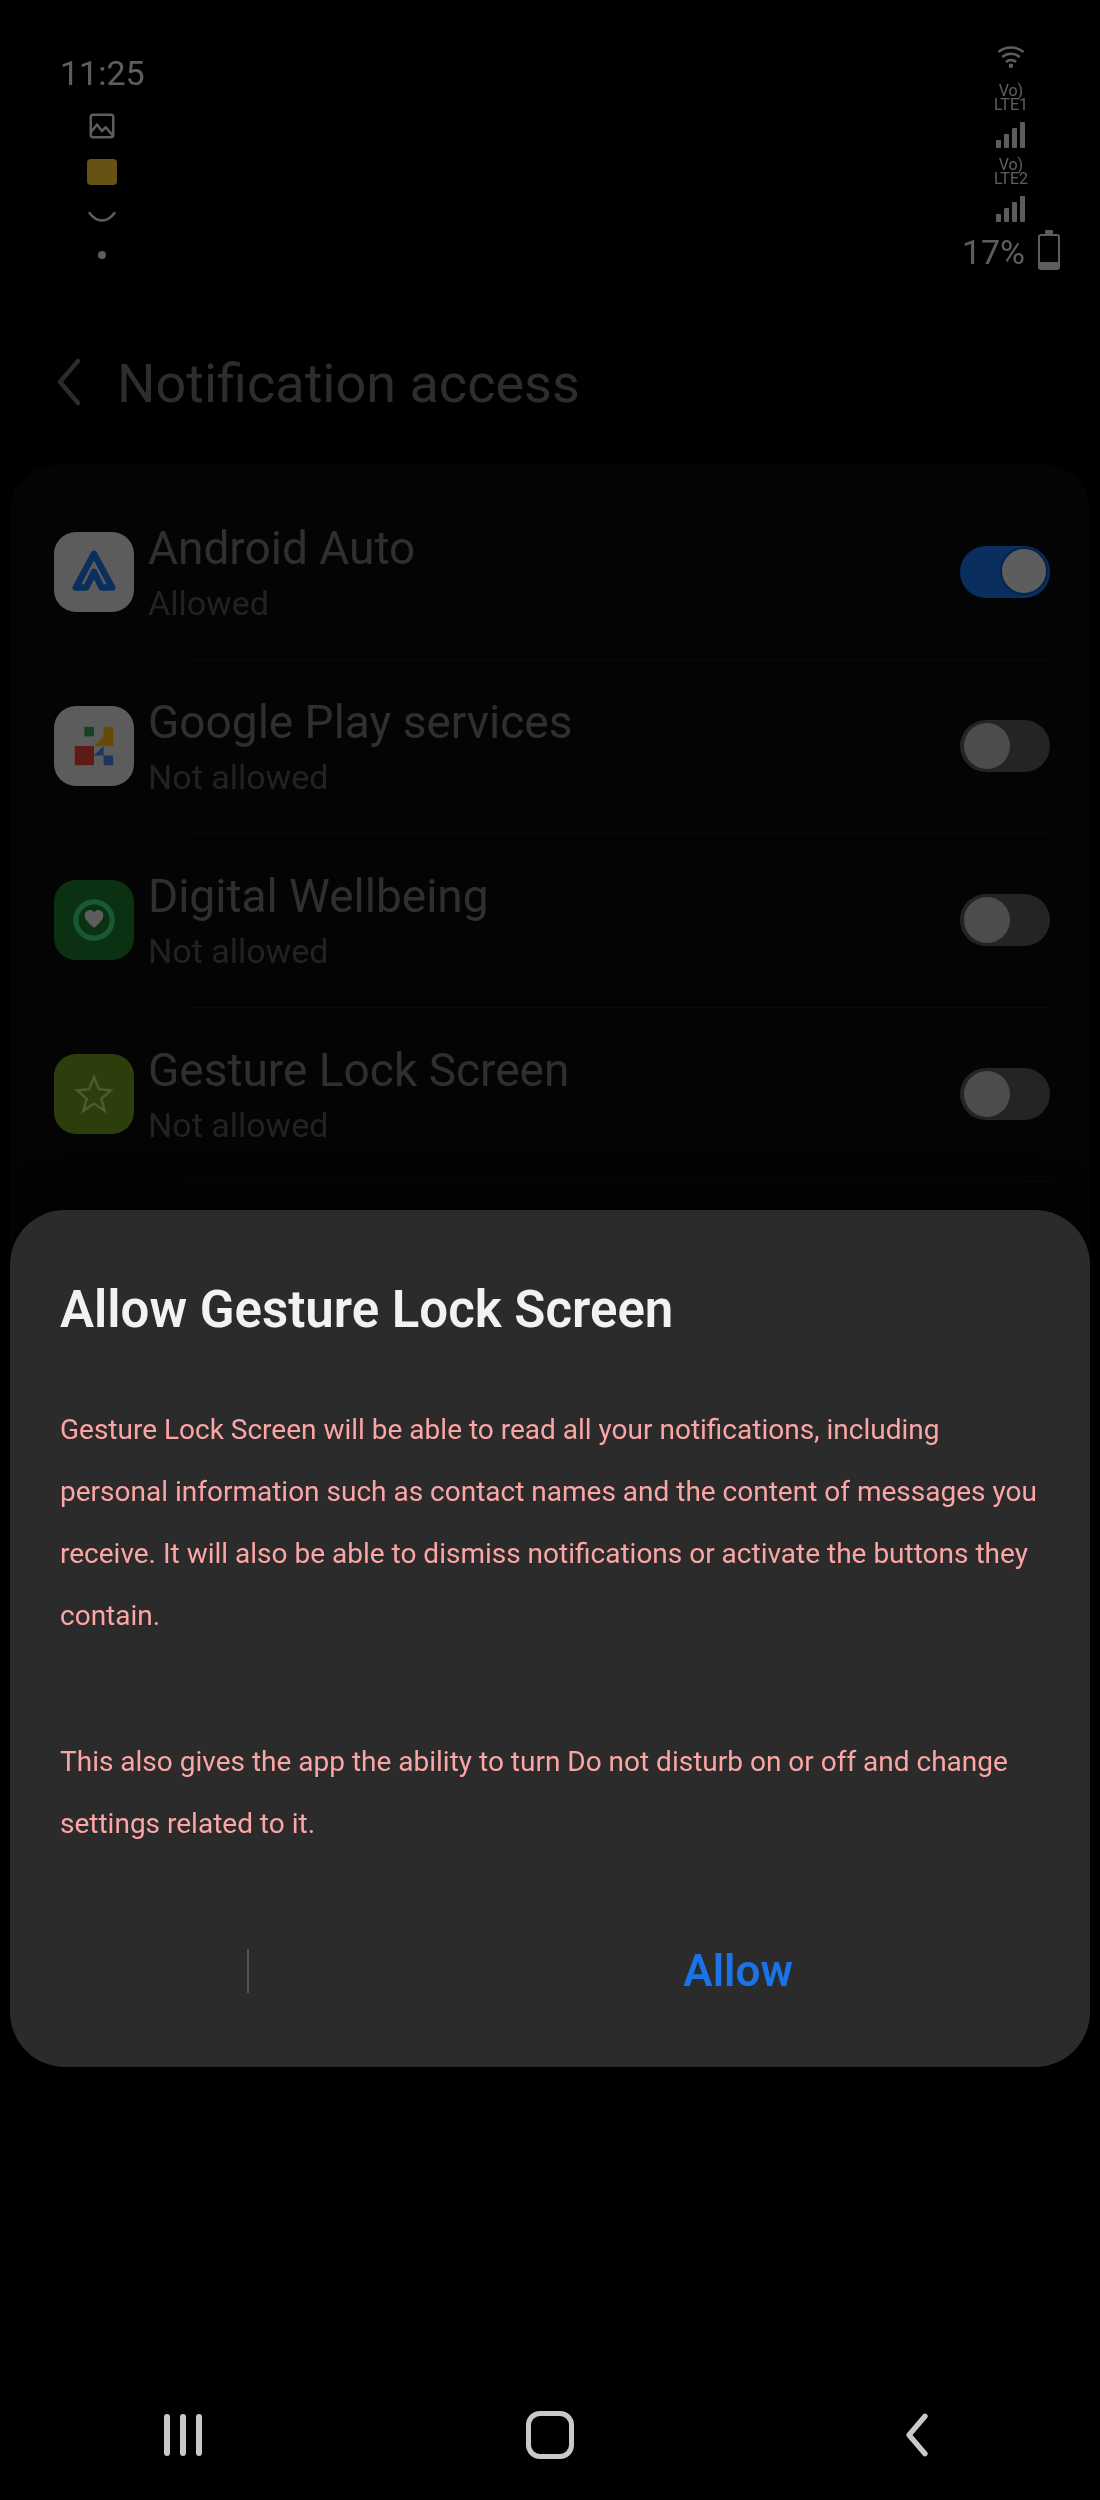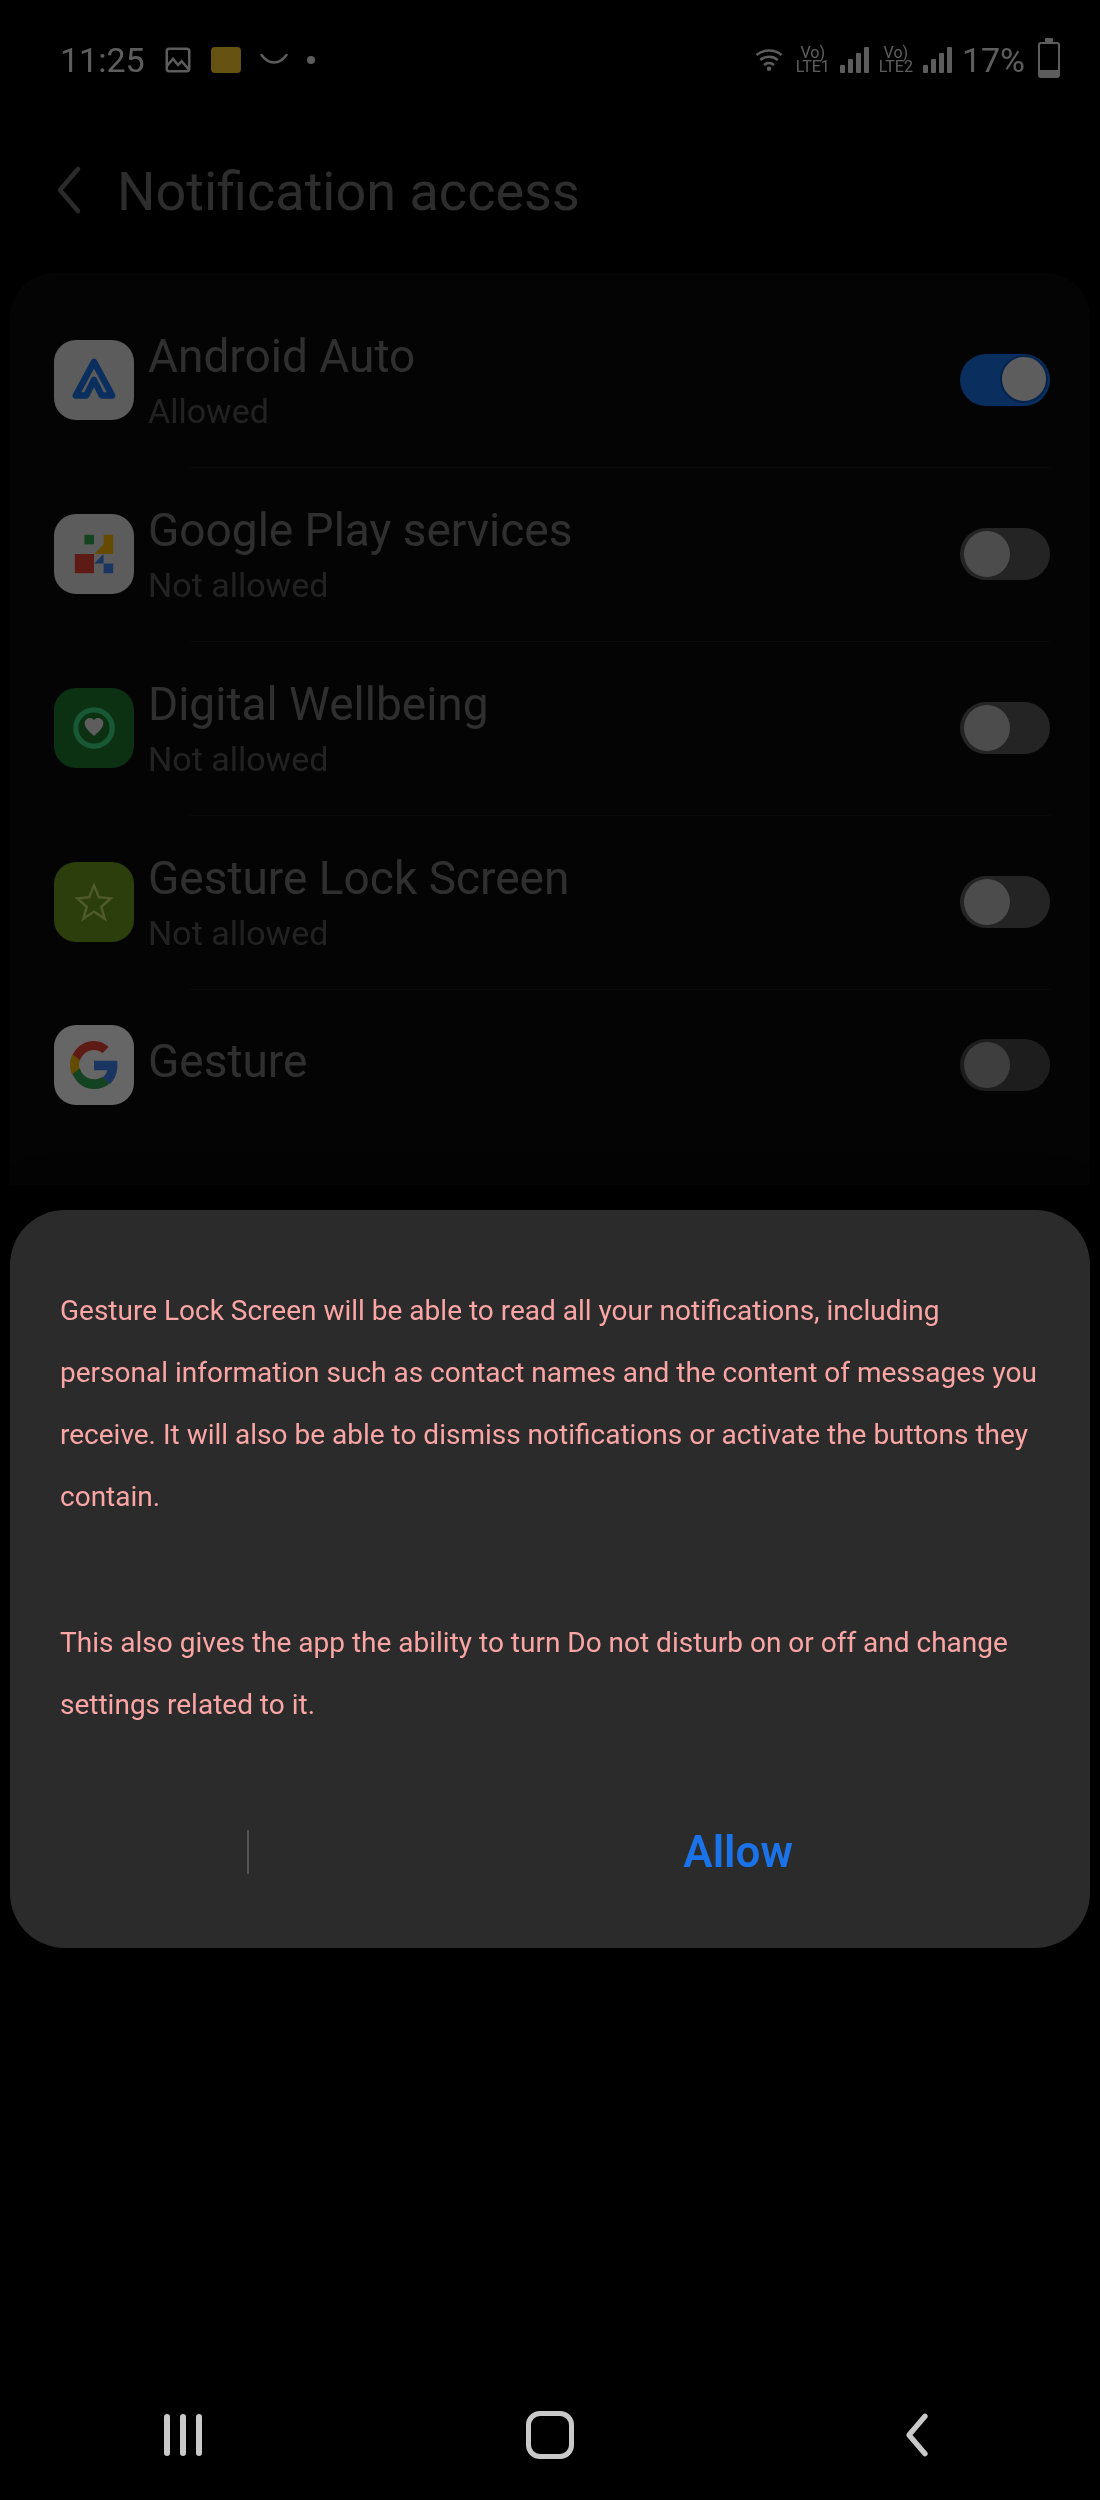--- a/index.html
+++ b/index.html
@@ -10,21 +10,21 @@
     --muted:#8a8a8a;
     --dialog:#2b2b2b;
     --accent:#1a73e8;
     --switch-off:#5a5a5a;
     --switch-on:#1a73e8;
   }
   *{box-sizing:border-box;margin:0;padding:0;font-family:-apple-system,Roboto,Arial,sans-serif;}
   html,body{background:var(--bg);width:1100px;height:2500px;overflow:hidden;position:relative;}
   
   .statusbar{display:flex;justify-content:space-between;align-items:center;padding:40px 40px 0 60px;color:#e8e8e8;font-size:34px;}
-  .sb-left,.sb-right{display:flex;align-items:center;gap:16px;}
+  .sb-left,.sb-right{display:flex;align-items:center;gap:16px;flex-direction:column;}
   .sb-right{gap:10px;}
   .sb-ico{width:34px;height:34px;display:inline-flex;align-items:center;justify-content:center;}
   .dot{width:8px;height:8px;background:#e8e8e8;border-radius:50%;}
   .bars{display:inline-flex;align-items:flex-end;gap:3px;height:26px;}
   .bars span{width:5px;background:#e8e8e8;border-radius:1px;}
   .bars span:nth-child(1){height:8px}.bars span:nth-child(2){height:14px}.bars span:nth-child(3){height:20px}.bars span:nth-child(4){height:26px}
   .volte{font-size:16px;line-height:14px;text-align:center;}
   .battery{display:inline-flex;align-items:center;gap:13px;}
   .bat-shell{width:22px;height:36px;border:2px solid #e8e8e8;border-radius:3px;position:relative;display:flex;align-items:flex-end;}
   .bat-shell::before{content:"";position:absolute;top:-6px;left:5px;width:8px;height:4px;background:#e8e8e8;border-radius:1px;}
@@ -211,20 +211,21 @@
     <div class="switch" style="opacity:.8;">
         <div class="knob"></div>
       </div>
   </div>
 
 </div>
 
 <div class="scrim"></div>
 
 <div class="dialog">
+  <div class="dlg-title">Allow Gesture Lock Screen</div>
   <div class="dlg-body">
     <p>Gesture Lock Screen will be able to read all your notifications, including personal information such as contact names and the content of messages you receive. It will also be able to dismiss notifications or activate the buttons they contain.</p>
     <p>This also gives the app the ability to turn Do not disturb on or off and change settings related to it.</p>
   </div>
   <div class="dlg-actions">
     <div class="dlg-sep"></div>
     <button class="dlg-btn">Allow</button>
   </div>
 </div>
 

